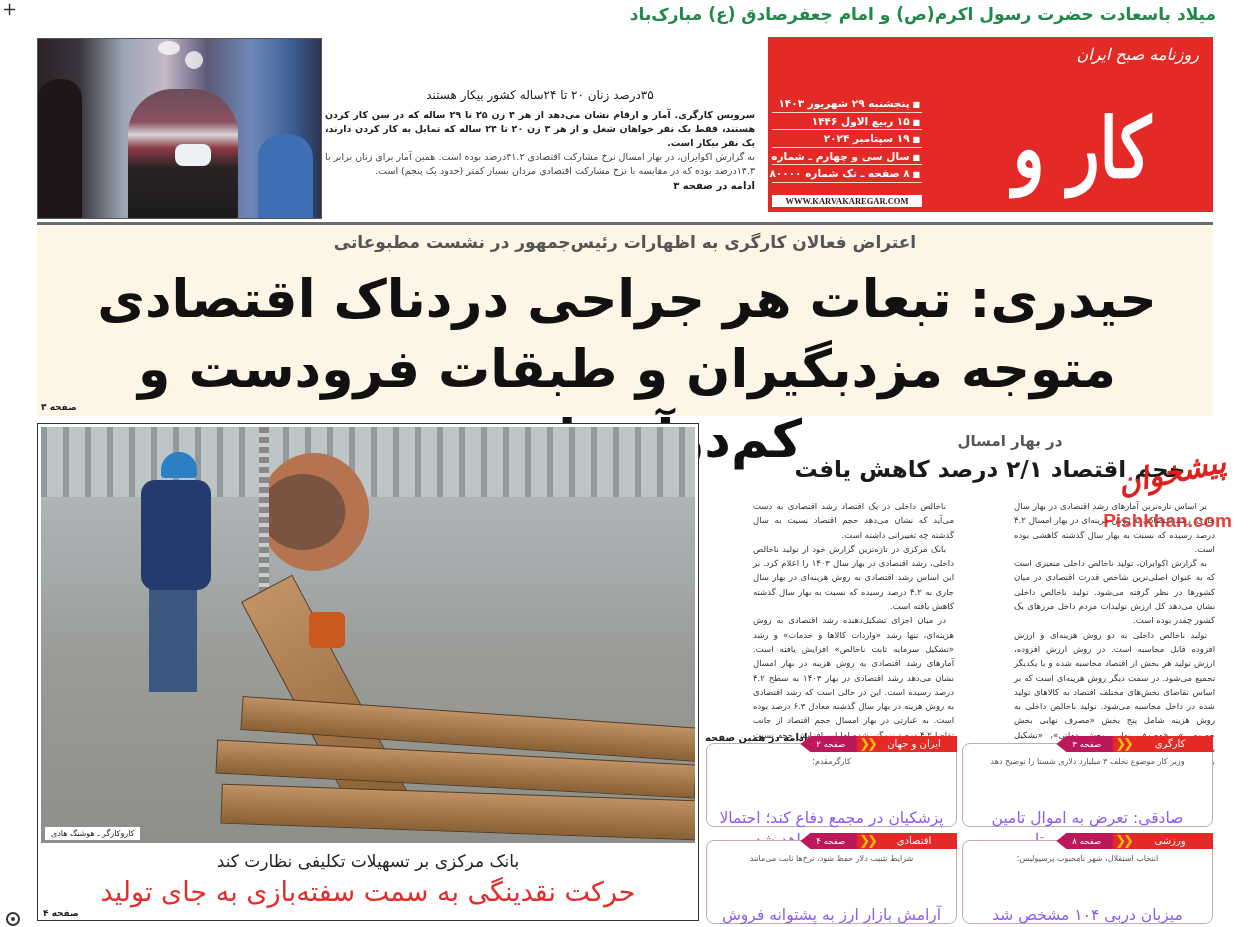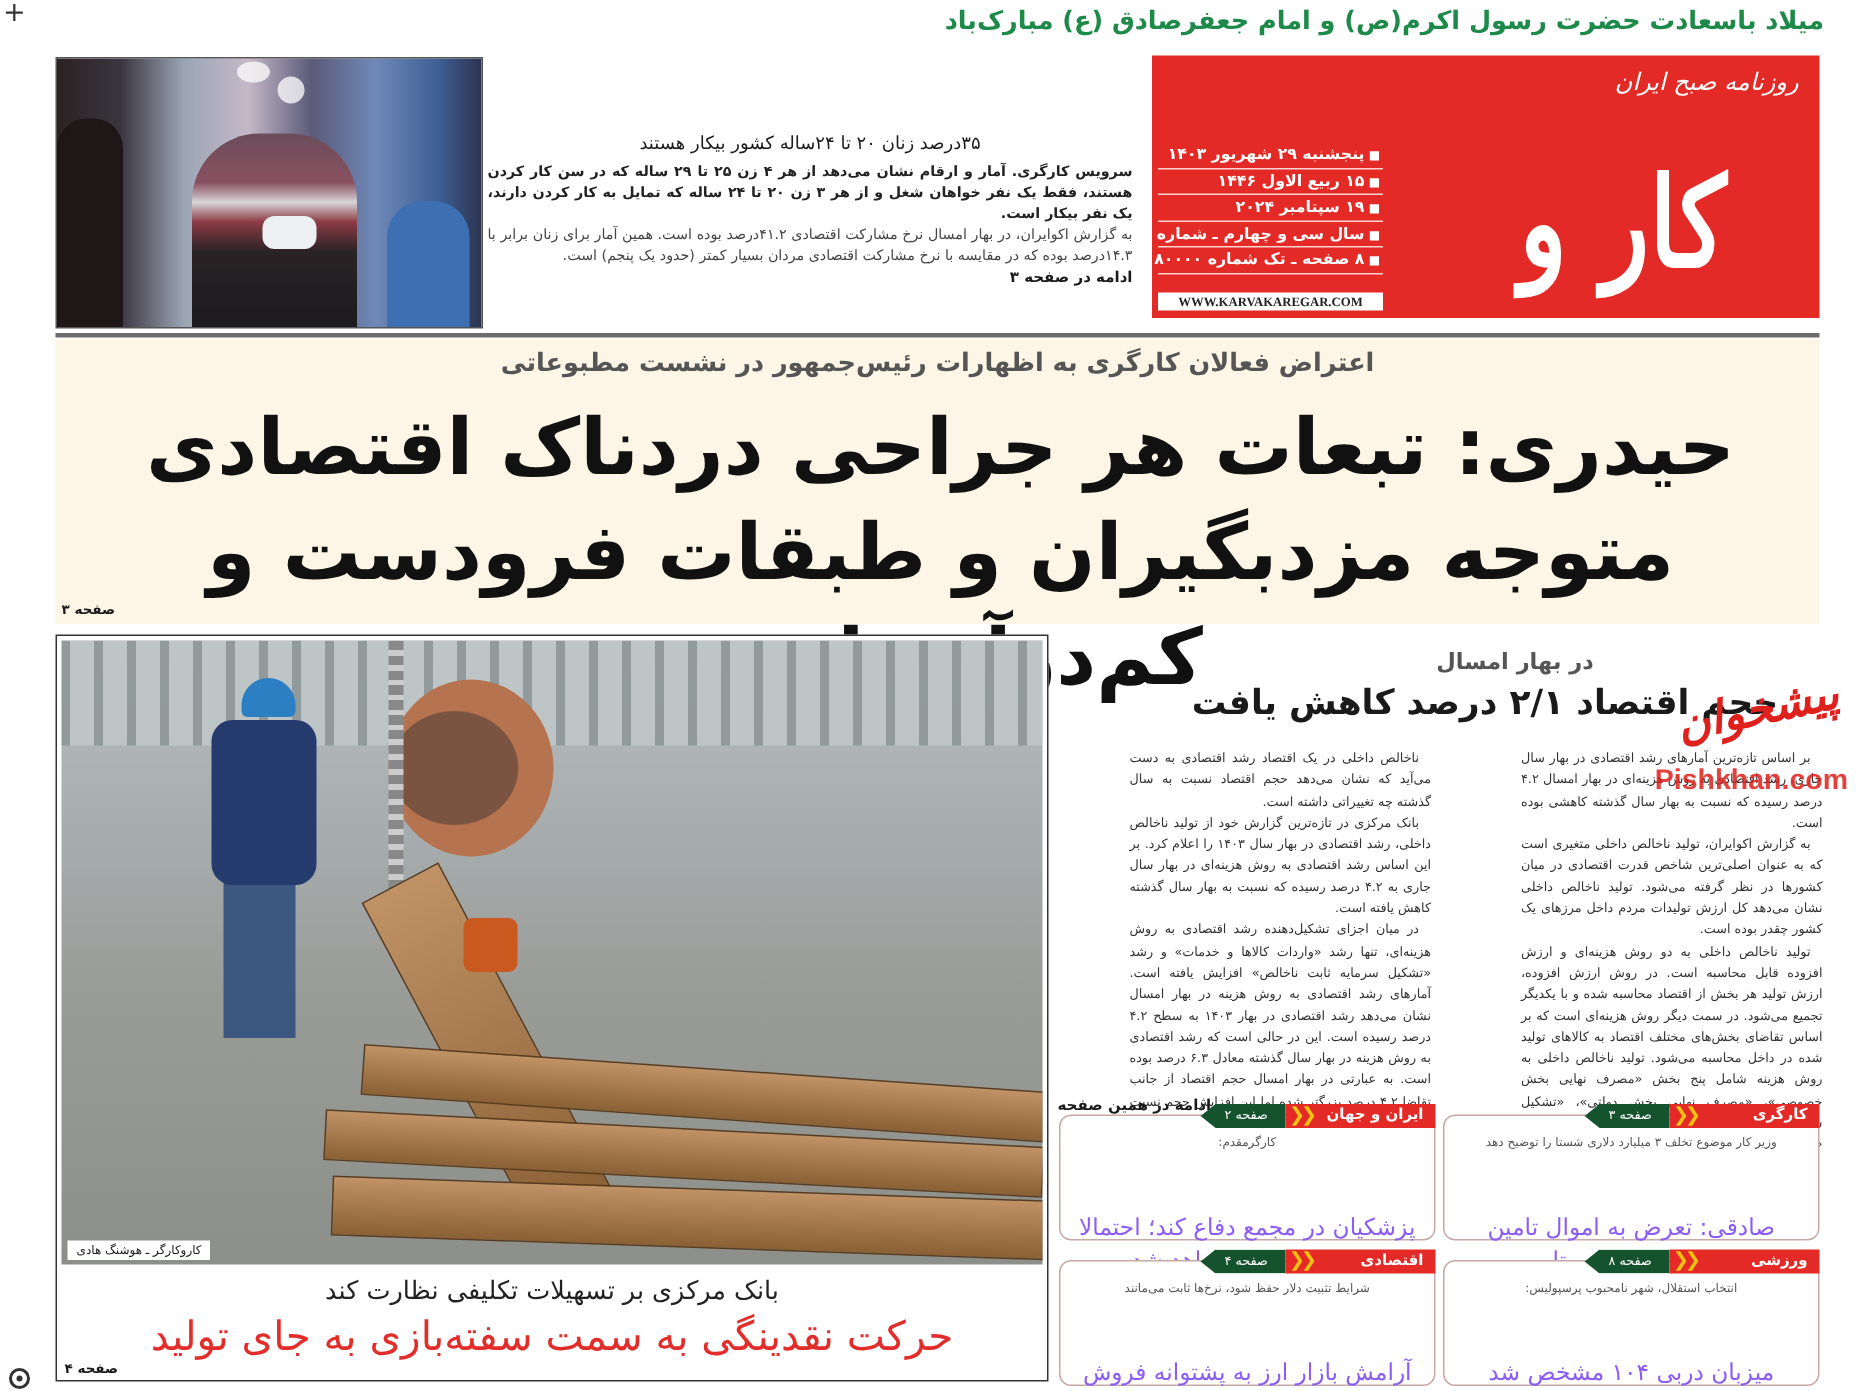--- a/index.html
+++ b/index.html
@@ -74,23 +74,23 @@
   .lead-col p { text-indent: 8px; }
   .continue-note { position: absolute; top: 300px; left: 0; width: 250px; text-align: left; font-size: 10px; font-weight: bold; direction: rtl; }
 
   .watermark { position: absolute; left: 1122px; top: 455px; width: 110px; height: 80px; direction: rtl; pointer-events: none; }
   .watermark .wm-fa { position: absolute; right: 6px; top: 0; color: #e0201c; font-family: "DejaVu Serif", serif; font-size: 30px; font-style: italic; font-weight: bold; transform: rotate(-12deg); }
   .watermark .wm-en { position: absolute; right: 0; top: 55px; color: #e0201c; font-family: "Liberation Sans", sans-serif; font-size: 19px; font-weight: bold; opacity: .85; direction: ltr; }
 
   
   .box { position: absolute; width: 251px; height: 84px; border: 1px solid #c7a9a9; border-radius: 8px; background: #fff; direction: rtl; }
   .box-tag { position: absolute; top: -8px; right: -1px; height: 16px; display: flex; flex-direction: row; align-items: stretch; }
-  .tag-section { background: #e42a26; color: #fff; font-size: 10px; font-weight: bold; padding: 0 8px 0 22px; line-height: 16px; min-width: 100px; text-align: right; }
+  .tag-section { background: #e42a26; color: #fff; font-size: 10px; font-weight: normal; padding: 0 8px 0 22px; line-height: 16px; min-width: 100px; text-align: center; }
   .tag-chevrons { color: #f4c20d; font-weight: bold; font-size: 13px; line-height: 16px; margin-right: -18px; margin-left: 2px; z-index: 2; letter-spacing: -3px; }
-  .tag-page { background: #14532d; color: #fff; font-size: 8.5px; padding: 0 12px 0 10px; line-height: 16px; position: relative; clip-path: polygon(0 50%, 10px 0, 100% 0, 100% 100%, 10px 100%); padding-left: 16px; }
+  .tag-page { background: #be185d; color: #fff; font-size: 8.5px; padding: 0 12px 0 10px; line-height: 16px; position: relative; clip-path: polygon(0 50%, 10px 0, 100% 0, 100% 100%, 10px 100%); padding-left: 16px; }
   .box-sub { position: absolute; top: 13px; left: 0; width: 100%; text-align: center; font-size: 8px; color: #555; }
   .box-title { position: absolute; top: 30px; left: 0; width: 100%; text-align: center; font-size: 15.5px; line-height: 22px; color: #8b5cf6; margin-top: 33px; }
 
   .reg-mark { position: absolute; left: 6px; top: 912px; width: 14px; height: 14px; border-radius: 50%; border: 2px solid #333; }
   .reg-mark::after { content: ""; position: absolute; left: 3px; top: 3px; width: 4px; height: 4px; border-radius: 50%; background: #333; }
 </style>
 </head>
 <body>
 
 <span class="crop-mark" style="left:2px; top:0px;">+</span>

